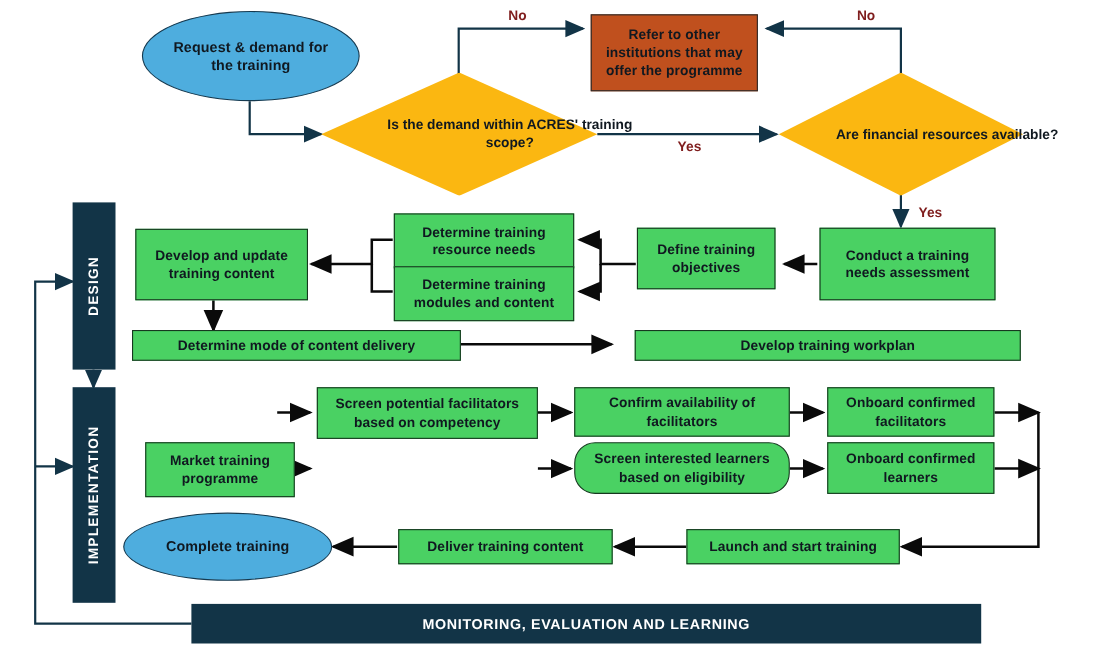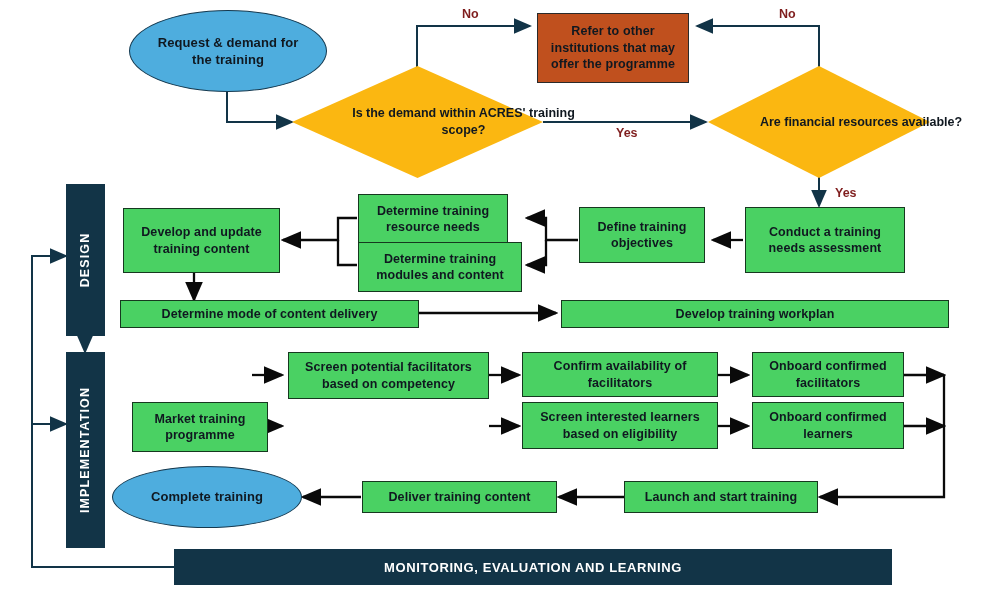--- a/index.html
+++ b/index.html
@@ -151,37 +151,37 @@
   </div>
 
   <div class="node box green" style="left:745px;top:207px;width:160px;height:66px;font-size:12.5px;padding:4px 10px;">
     <span>Conduct a training needs assessment</span>
   </div>
 
   <div class="node box green" style="left:579px;top:207px;width:126px;height:56px;font-size:12.5px;padding:0 8px;">
     <span>Define training objectives</span>
   </div>
 
-  <div class="node box green" style="left:358px;top:194px;width:150px;height:50px;font-size:12.5px;padding:0 8px;">
+  <div class="node box green" style="left:358px;top:194px;width:164px;height:50px;font-size:12.5px;padding:0 8px;">
     <span>Determine training resource needs</span>
   </div>
 
   <div class="node box green" style="left:358px;top:242px;width:164px;height:50px;font-size:12.5px;padding:0 8px;">
     <span>Determine training modules and content</span>
   </div>
 
   <div class="node box green" style="left:123px;top:208px;width:157px;height:65px;font-size:12.5px;padding:0 8px;">
     <span>Develop and update training content</span>
   </div>
 
   <div class="node box green" style="left:120px;top:300px;width:299px;height:28px;font-size:12.5px;padding:0 8px;">
     <span>Determine mode of content delivery</span>
   </div>
 
-  <div class="node box green" style="left:561px;top:300px;width:388px;height:28px;font-size:12.5px;padding:0 8px;">
+  <div class="node box green" style="left:577px;top:300px;width:351px;height:28px;font-size:12.5px;padding:0 8px;">
     <span>Develop training workplan</span>
   </div>
 
   <div class="bandv" style="left:66px;top:352px;width:39px;height:196px;">
     <span>IMPLEMENTATION</span>
   </div>
 
 
   <div class="node box green" style="left:288px;top:352px;width:201px;height:47px;font-size:12.5px;padding:0 6px;">
     <span>Screen potential facilitators based on competency</span>
@@ -193,21 +193,21 @@
 
   <div class="node box green" style="left:752px;top:352px;width:152px;height:45px;font-size:12.5px;padding:0 6px;">
     <span>Onboard confirmed facilitators</span>
   </div>
 
   <div class="node box green" style="left:116px;top:402px;width:136px;height:50px;font-size:12.5px;padding:0 6px;margin-left:16px;">
     <span>Market training programme</span>
   </div>
 
 
-  <div class="node box green" style="left:522px;top:402px;width:196px;height:47px;font-size:12.5px;padding:0 6px;">
+  <div class="node box green" style="left:522px;top:402px;width:196px;height:47px;font-size:12.5px;padding:0 6px;border-radius:19px;">
     <span>Screen interested learners based on eligibility</span>
   </div>
 
   <div class="node box green" style="left:752px;top:402px;width:152px;height:47px;font-size:12.5px;padding:0 6px;">
     <span>Onboard confirmed learners</span>
   </div>
 
   <div class="node box green" style="left:624px;top:481px;width:194px;height:32px;font-size:12.5px;padding:0 6px;">
     <span>Launch and start training</span>
   </div>

